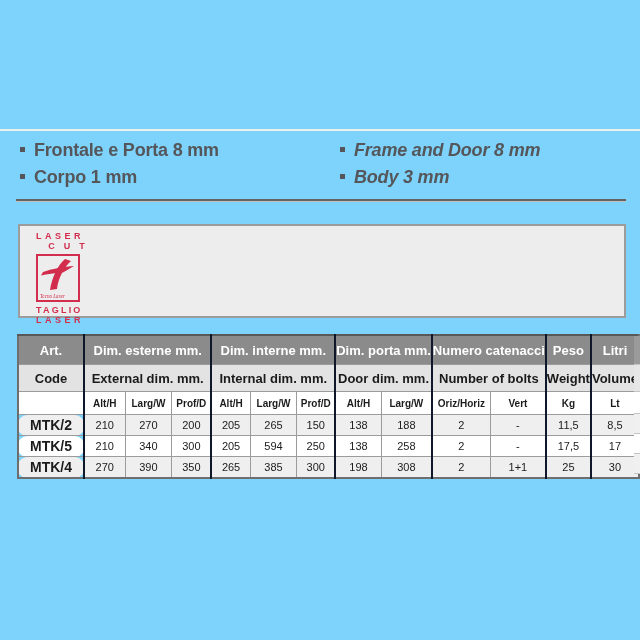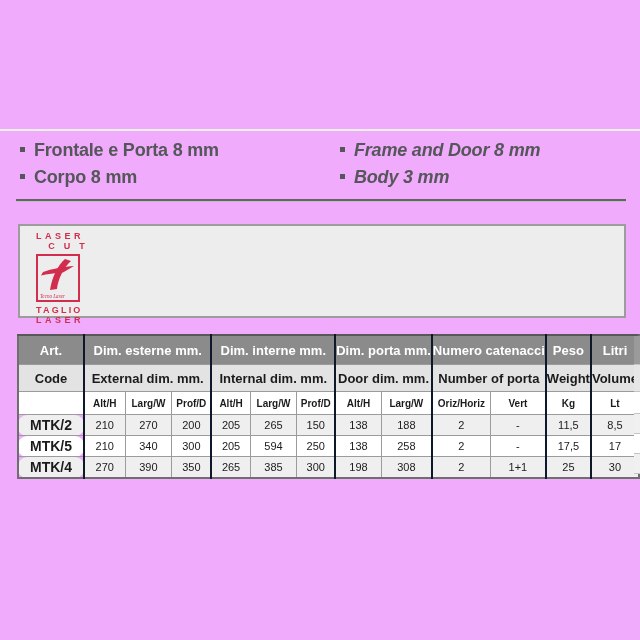--- a/index.html
+++ b/index.html
@@ -1,16 +1,16 @@
 <!DOCTYPE html>
 <html><head>
 <meta charset="utf-8">
 <style>
   html,body{margin:0;padding:0;background:#fff;}
-  .page{position:relative;width:640px;height:640px;background:#f0abfc;overflow:hidden;
+  .page{position:relative;width:640px;height:640px;background:#7dd3fc;overflow:hidden;
         font-family:"Liberation Sans",sans-serif;}
 
   
   .faint-top{position:absolute;left:0;top:129px;width:640px;height:2px;background:#eaf0ea;}
 
   
   .spec-list{position:absolute;top:137px;list-style:none;margin:0;padding:0;}
   .spec-list.it{left:20px;}
   .spec-list.en{left:340px;font-style:italic;}
   .spec-list li{height:27px;line-height:27px;white-space:nowrap;
@@ -53,21 +53,21 @@
 </style>
 </head>
 <body>
 
 <div class="page">
 
   <div class="faint-top"></div>
 
   <ul class="spec-list it">
     <li><span class="bullet-sq"></span><span>Frontale e Porta 8 mm</span></li>
-    <li><span class="bullet-sq"></span><span>Corpo 8 mm</span></li>
+    <li><span class="bullet-sq"></span><span>Corpo 1 mm</span></li>
   </ul>
 
   <ul class="spec-list en">
     <li><span class="bullet-sq"></span><span>Frame and Door 8 mm</span></li>
     <li><span class="bullet-sq"></span><span>Body 3 mm</span></li>
   </ul>
 
   <div class="rule"></div>
 
   <div class="banner">
@@ -110,21 +110,21 @@
           <th class="gs" colspan="2">Dim. porta mm.</th>
           <th class="gs" colspan="2">Numero catenacci</th>
           <th class="gs">Peso</th>
           <th class="gs">Litri</th>
         </tr>
         <tr class="h2">
           <th>Code</th>
           <th class="gs" colspan="3">External dim. mm.</th>
           <th class="gs" colspan="3">Internal dim. mm.</th>
           <th class="gs" colspan="2">Door dim. mm.</th>
-          <th class="gs" colspan="2">Number of porta</th>
+          <th class="gs" colspan="2">Number of bolts</th>
           <th class="gs">Weight</th>
           <th class="gs">Volume</th>
         </tr>
         <tr class="h3">
           <th></th>
           <th class="gs">Alt/H</th>
           <th>Larg/W</th>
           <th>Prof/D</th>
           <th class="gs">Alt/H</th>
           <th>Larg/W</th>

